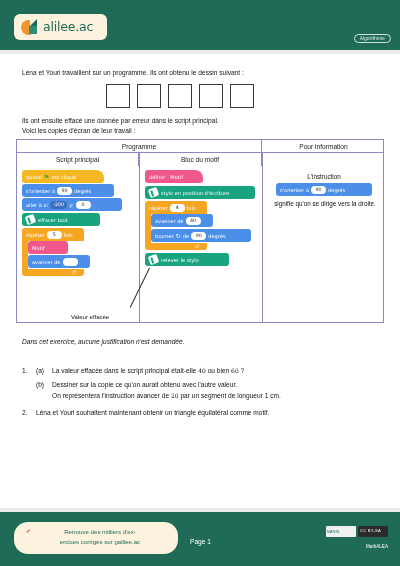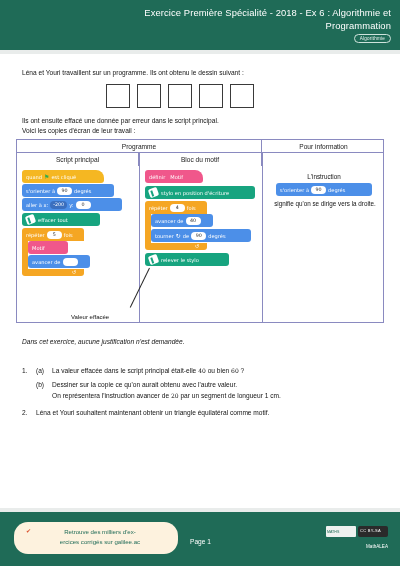--- a/index.html
+++ b/index.html
@@ -157,21 +157,26 @@
     position:absolute;right:44px;top:14px;width:30px;height:11px;
     background:#eef1ef;border-radius:1px;
   }
   .mathalea-mark-t{position:absolute;left:1px;top:4px;font-size:3.6px;color:#1f6b57;}
   .foot-ml{position:absolute;right:12px;top:32px;color:#ffffff;font-size:4.6px;}
 </style>
 </head>
 <body>
 
 <div class="header">
-  <div class="header-title">Exercice Première Spécialité - 2018 - Ex 6 : Algorithmie et Programmation</div>
+  <div class="logo">
+    <div class="logo-arc"></div>
+    <div class="logo-tri"></div>
+    <div class="logo-sq-teal"></div>
+    <div class="logo-text">alilee.ac</div>
+  </div>
   <div class="badge-algo">Algorithmie</div>
 </div>
 <div class="header-rule"></div>
 
 <div class="p" style="left:22px;top:68px;width:360px;">Léna et Youri travaillent sur un programme. Ils ont obtenu le dessin suivant :</div>
 
 <div class="squares">
   <div class="sq"></div>
   <div class="sq"></div>
   <div class="sq"></div>

